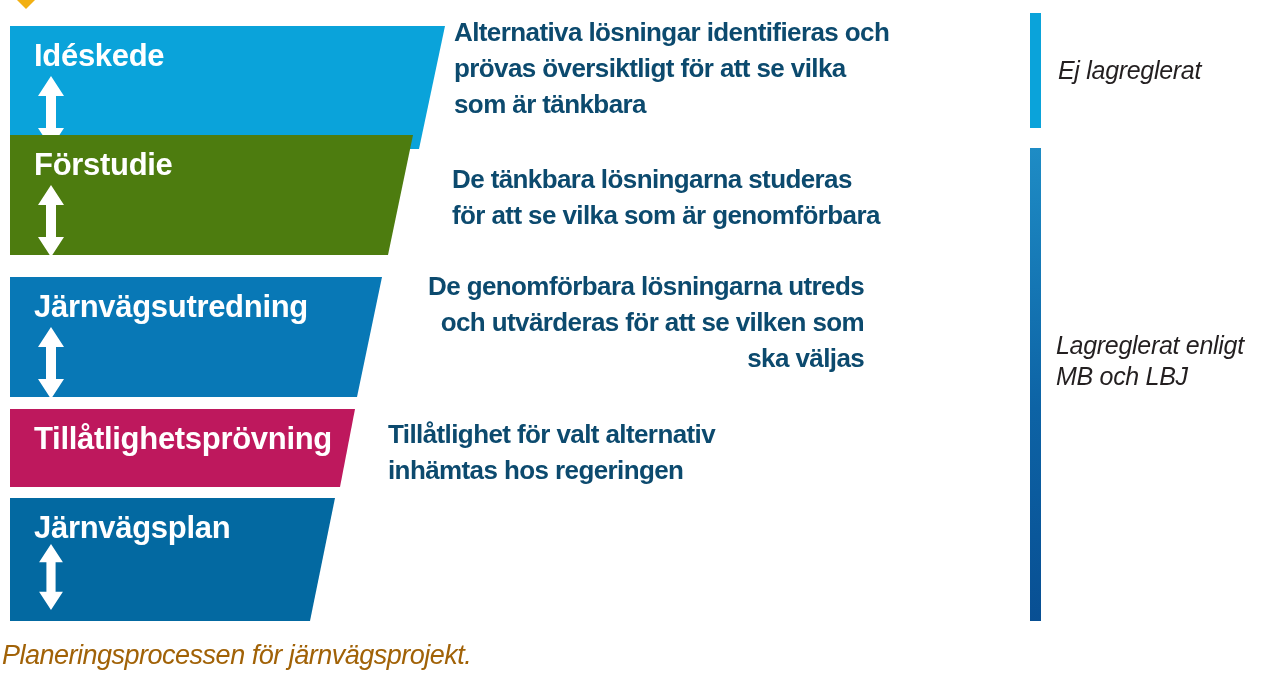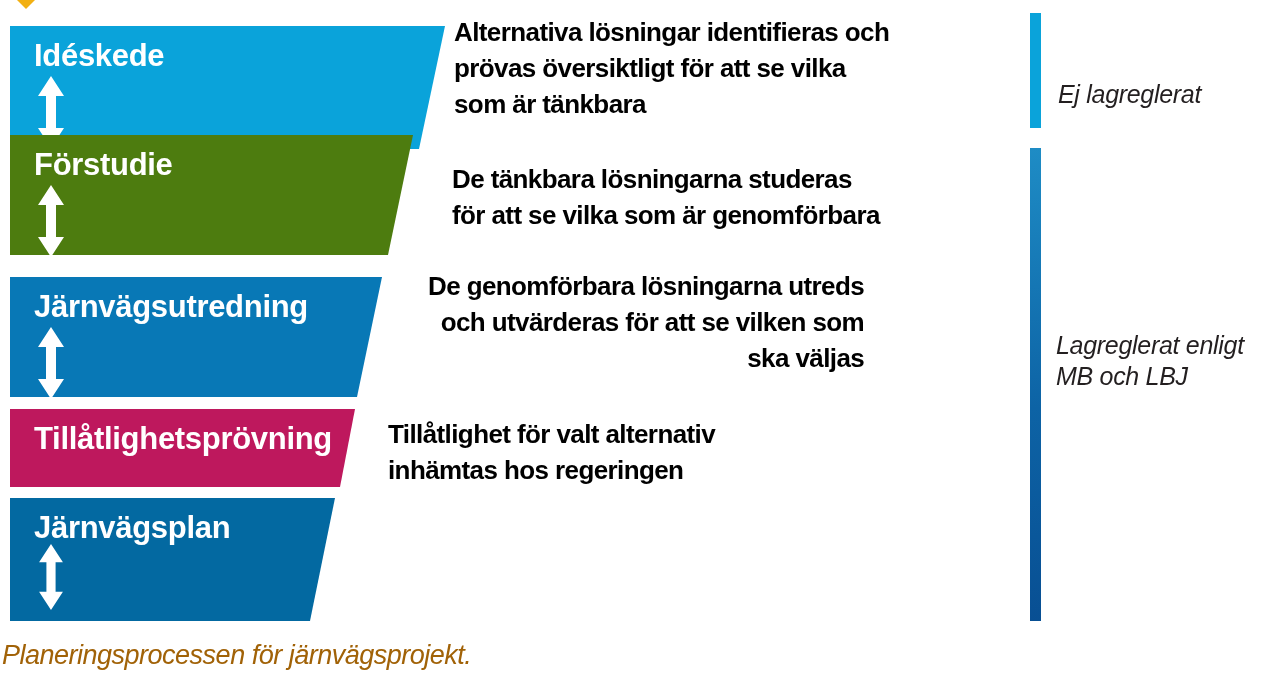--- a/index.html
+++ b/index.html
@@ -52,21 +52,21 @@
   
   .start-arrow {
     position: absolute;
     left: 17px;
     top: 0;
   }
 
   
   .desc {
     position: absolute;
-    color: #000000;
+    color: #0c4a6e;
     font-size: 26px;
     font-weight: bold;
     letter-spacing: -0.6px;
     line-height: 36px;
     white-space: pre-line;
   }
   .desc-0 { left: 454px; top: 14px; }
   .desc-1 { left: 452px; top: 161px; }
   .desc-2 { left: 428px; top: 268px; text-align: right; }
   .desc-3 { left: 388px; top: 416px; }
@@ -90,21 +90,21 @@
   }
   .legend-text {
     position: absolute;
     color: #231F20;
     font-size: 25px;
     font-style: italic;
     letter-spacing: -0.3px;
     line-height: 31px;
     white-space: pre-line;
   }
-  .legend-text-unregulated { left: 1058px; top: 55px; margin-top: 24px; }
+  .legend-text-unregulated { left: 1058px; top: 55px; }
   .legend-text-regulated   { left: 1056px; top: 330px; }
 
   
   .caption {
     position: absolute;
     left: 2px;
     top: 640px;
     color: #a16207;
     font-size: 27px;
     font-style: italic;

